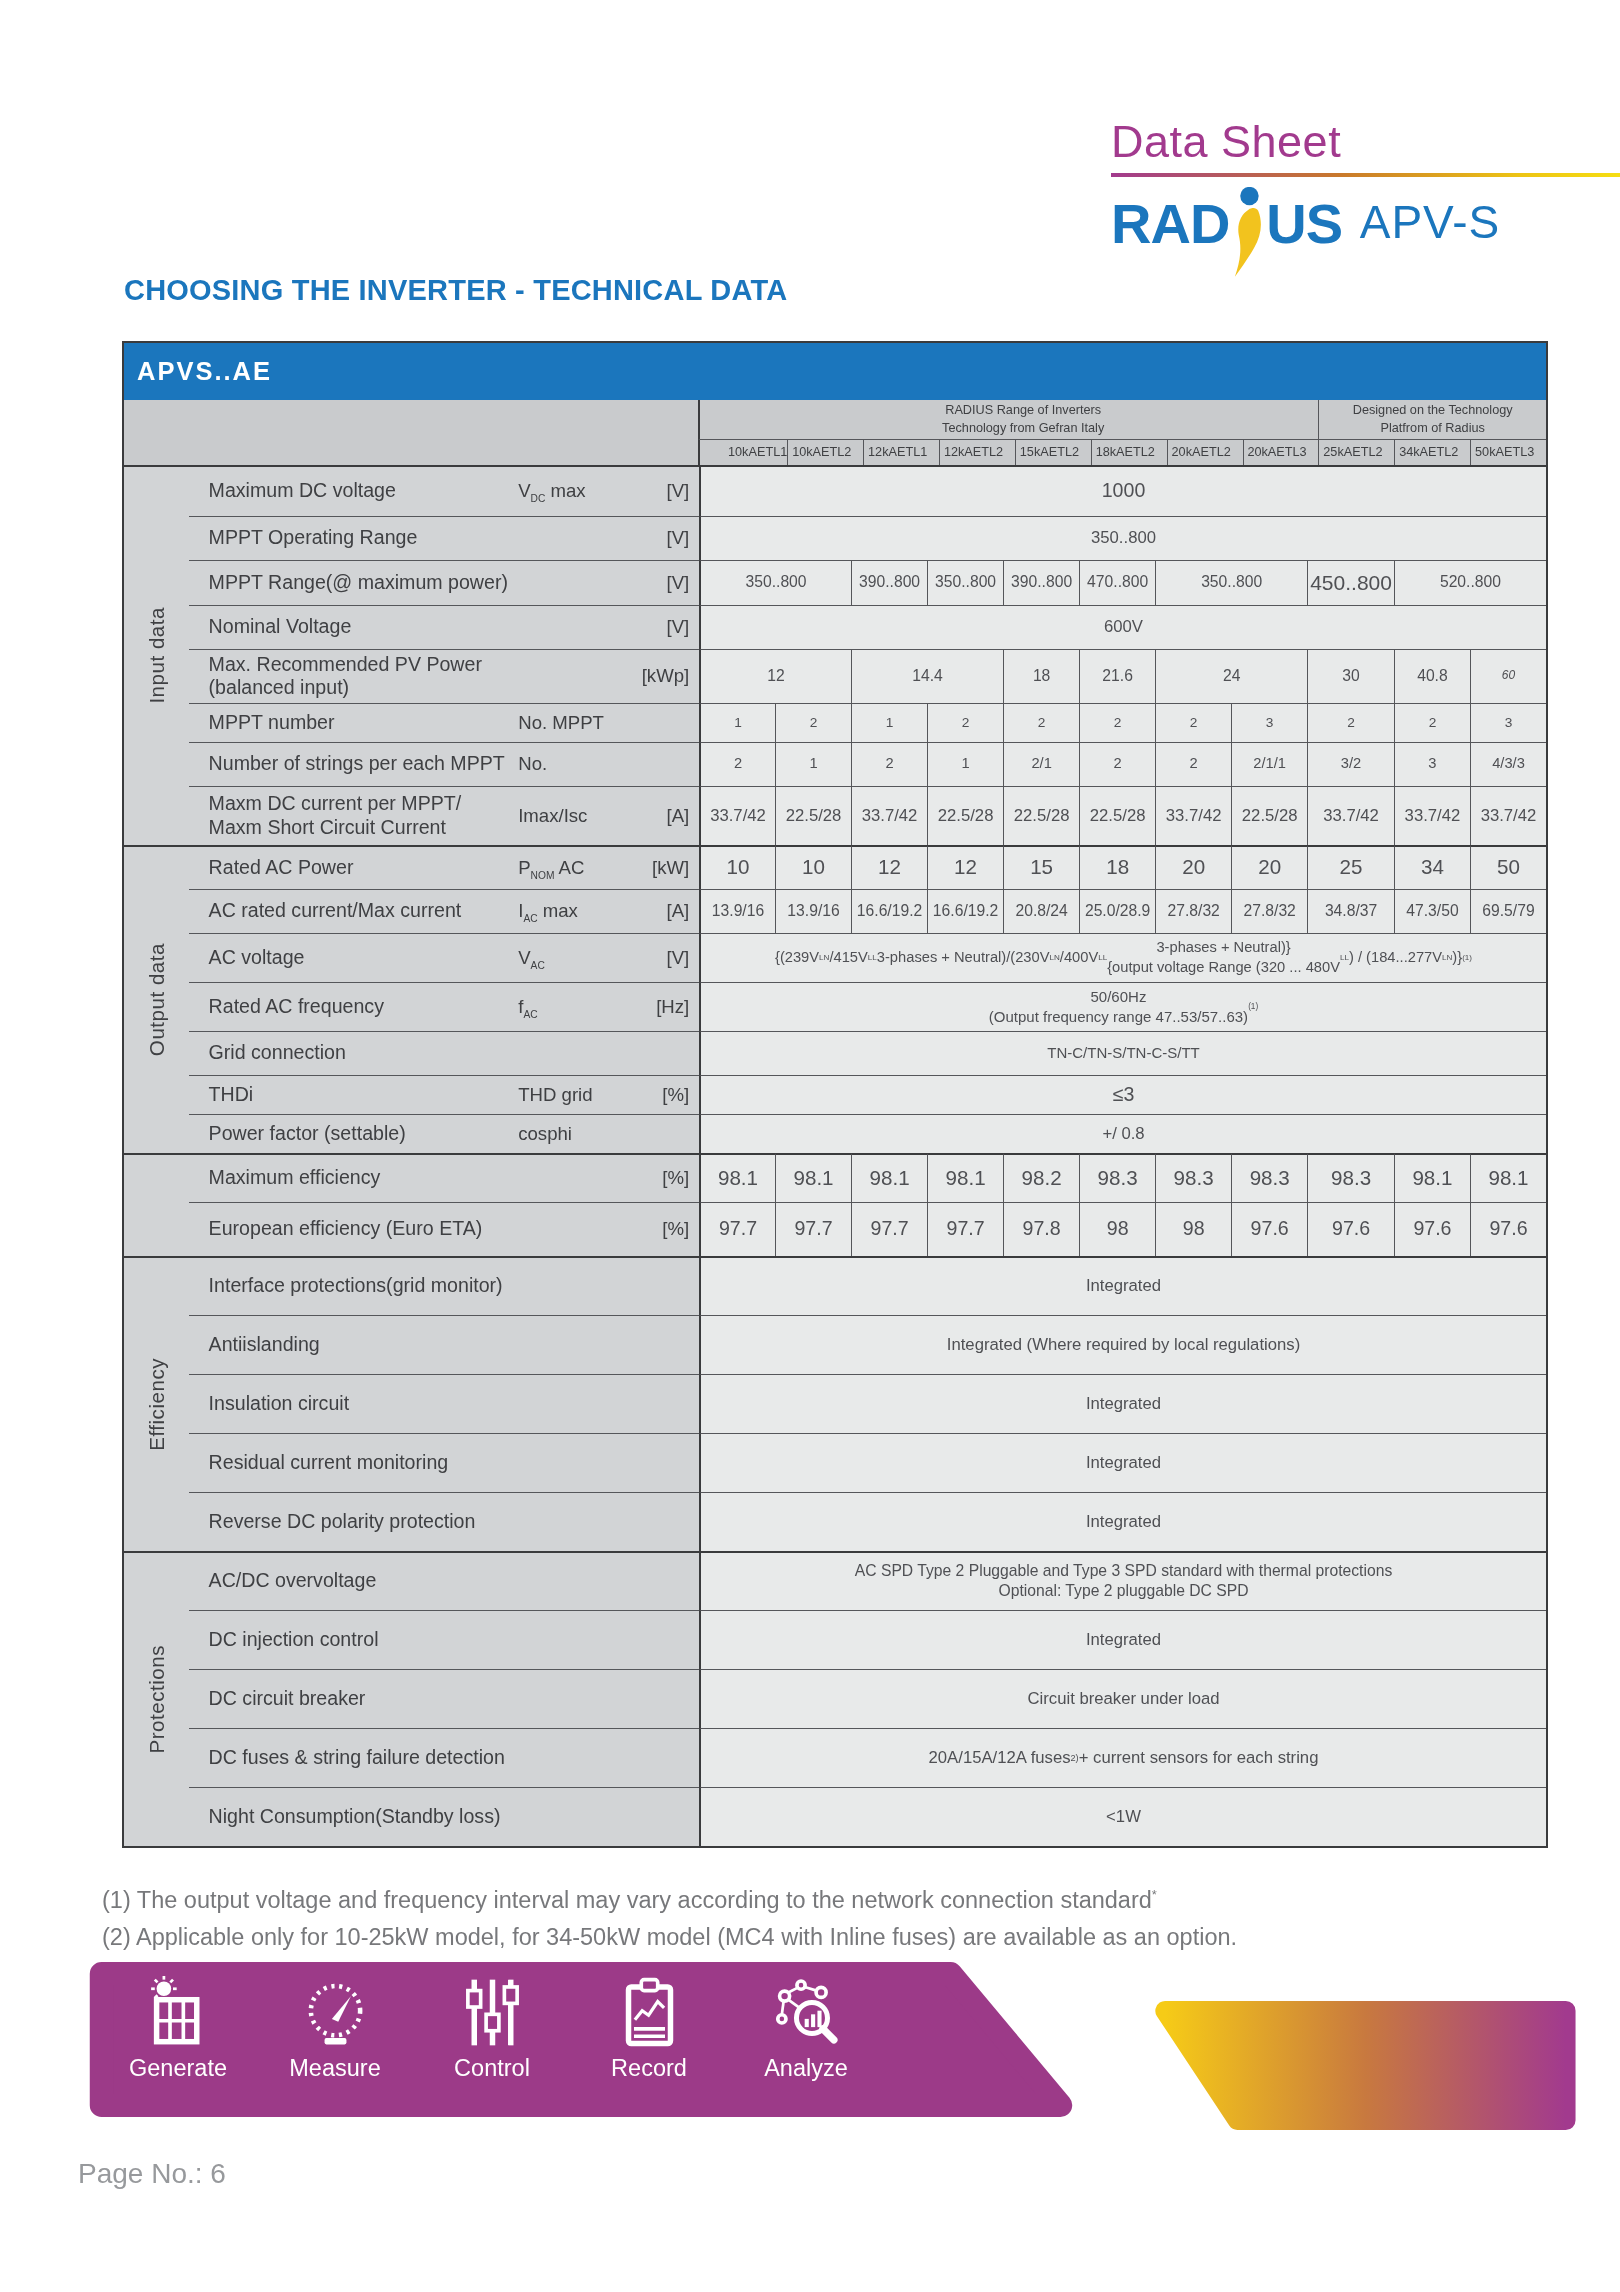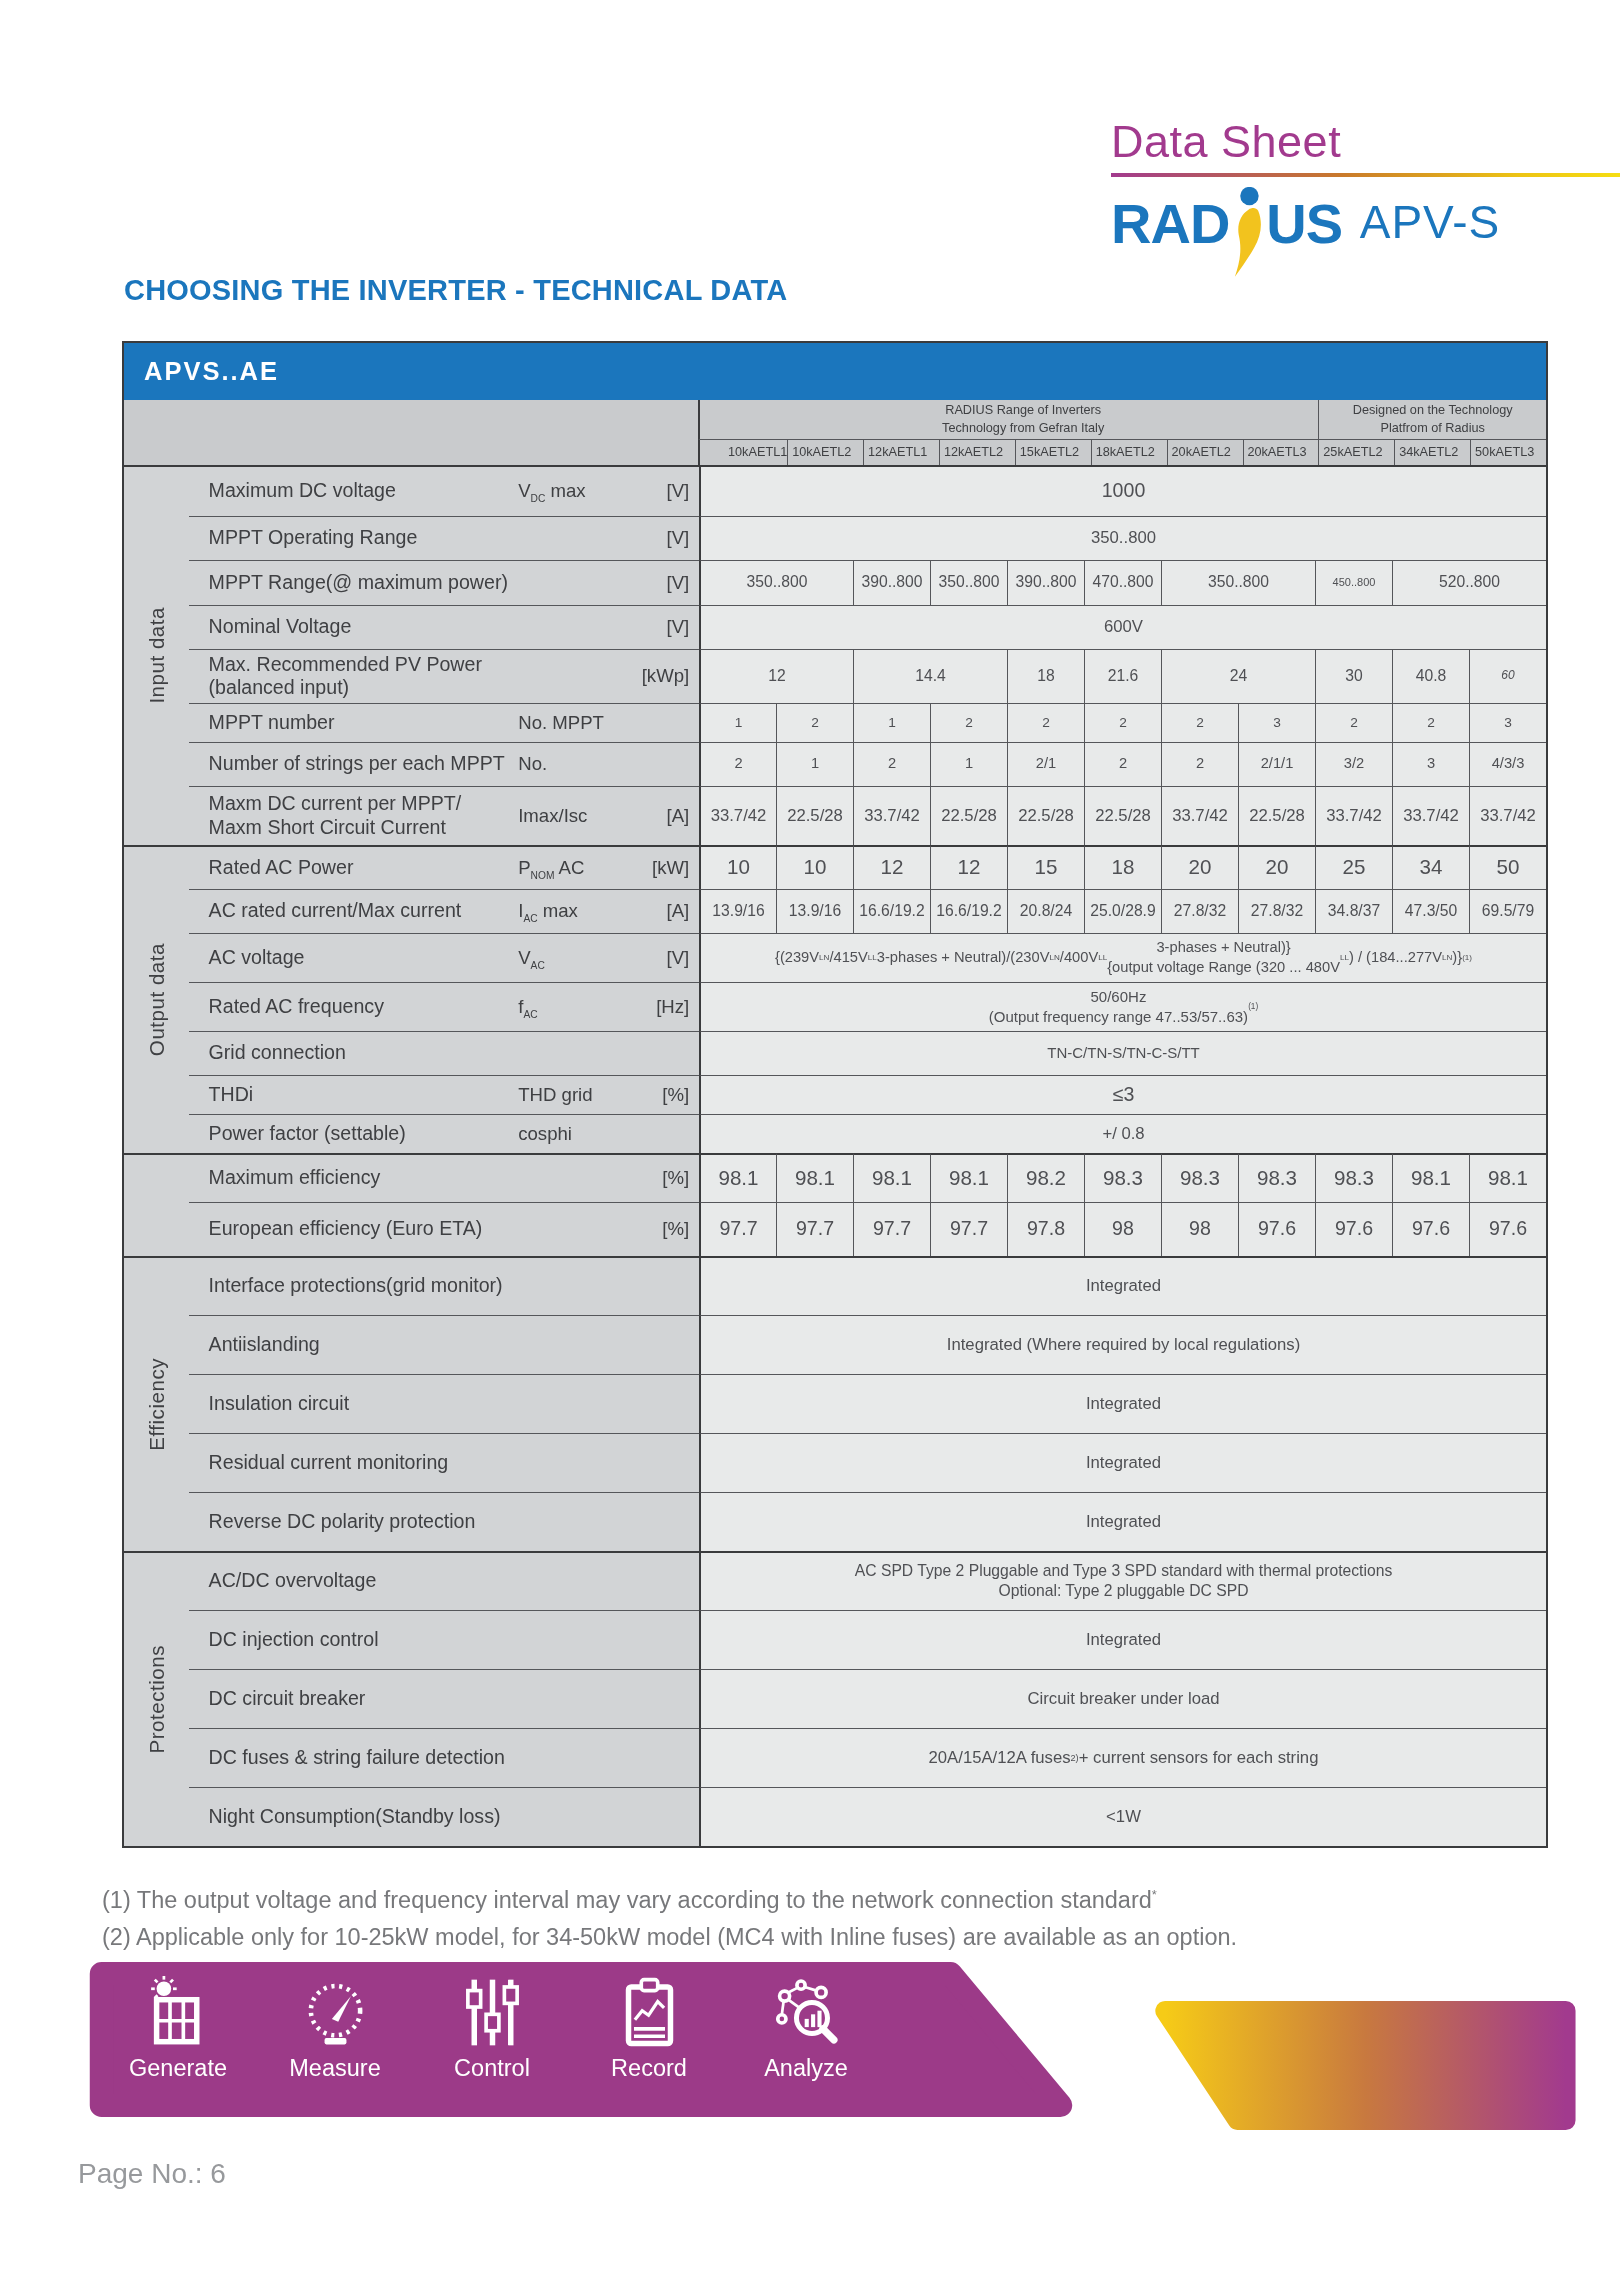--- a/index.html
+++ b/index.html
@@ -20,21 +20,21 @@
            background:linear-gradient(90deg,#A23A8E 0%,#C9792B 45%,#EDC414 80%,#F6DE12 100%);}
   .logo-row{left:1111px;top:187px;display:flex;align-items:flex-start;height:94px;}
   .logo-txt{font-size:56px;line-height:73px;font-weight:700;color:var(--c-blue);letter-spacing:-1px;}
   .logo-flame{width:33px;height:90px;margin:0 2px;}
   .logo-prod{font-size:46px;line-height:71px;font-weight:400;color:var(--c-blue);letter-spacing:1px;margin-left:17.6px;}
   .page-title{left:124px;top:274px;font-size:29px;font-weight:700;color:var(--c-blue);letter-spacing:0.2px;margin:0;}
 
   
   .dtable{left:122px;top:341px;width:1426px;border:2px solid var(--c-border_dark);box-sizing:border-box;}
   .tbar{height:57px;background:var(--c-blue);display:flex;align-items:center;}
-  .tbar span{color:#fff;font-size:25.5px;font-weight:700;letter-spacing:2px;padding-left:20px;text-align:center;}
+  .tbar span{color:#fff;font-size:25.5px;font-weight:700;letter-spacing:2px;padding-left:13px;text-align:center;}
   .thead{display:grid;grid-template-columns:574px repeat(11,1fr);grid-template-rows:39px 25.5px;
          border-bottom:2px solid var(--c-border_dark);background:var(--c-header_bg);}
   .th-blank{background:var(--c-header_bg);}
   .th-group{display:flex;align-items:center;justify-content:center;text-align:center;
             font-size:12.7px;line-height:1.35;color:var(--c-text_dark);background:var(--c-header_bg);}
   .th-model{display:flex;align-items:center;font-size:12.7px;color:var(--c-text_dark);
             background:var(--c-header_bg);padding-left:3.9px;border-top:1px solid var(--c-border_light);}
   .bstrong{border-left:2px solid var(--c-border_dark) !important;padding-left:28px;}
   .bthin{border-left:1px solid var(--c-border_light);}
 
@@ -122,21 +122,21 @@
           <span class="rname">MPPT Range(@ maximum power)</span>
           <span class="rsym"></span>
           <span class="runit">[V]</span>
         </div>
         <div class="vcell vfirst" style="grid-area: 3 / 3 / auto / span 2; font-size: 15.7px;">350..800</div>
         <div class="vcell" style="grid-area: 3 / 5 / auto / span 1; font-size: 15.7px;">390..800</div>
         <div class="vcell" style="grid-area: 3 / 6 / auto / span 1; font-size: 15.7px;">350..800</div>
         <div class="vcell" style="grid-area: 3 / 7 / auto / span 1; font-size: 15.7px;">390..800</div>
         <div class="vcell" style="grid-area: 3 / 8 / auto / span 1; font-size: 15.7px;">470..800</div>
         <div class="vcell" style="grid-area: 3 / 9 / auto / span 2; font-size: 15.7px;">350..800</div>
-        <div class="vcell" style="grid-area: 3 / 11 / auto / span 1; font-size: 11px; text-align: center;">450..800</div>
+        <div class="vcell" style="grid-area: 3 / 11 / auto / span 1; font-size: 21px; text-align: center;">450..800</div>
         <div class="vcell" style="grid-area: 3 / 12 / auto / span 2; font-size: 15.7px;">520..800</div>
         <div class="lcell" style="grid-area: 4 / 2;">
           <span class="rname">Nominal Voltage</span>
           <span class="rsym"></span>
           <span class="runit">[V]</span>
         </div>
         <div class="vcell vfirst" style="grid-area: 4 / 3 / auto / span 11; font-size: 16.7px;">600V</div>
         <div class="lcell" style="grid-area: 5 / 2;">
           <span class="rname">Max. Recommended PV Power<br>(balanced input)</span>
           <span class="rsym"></span>

